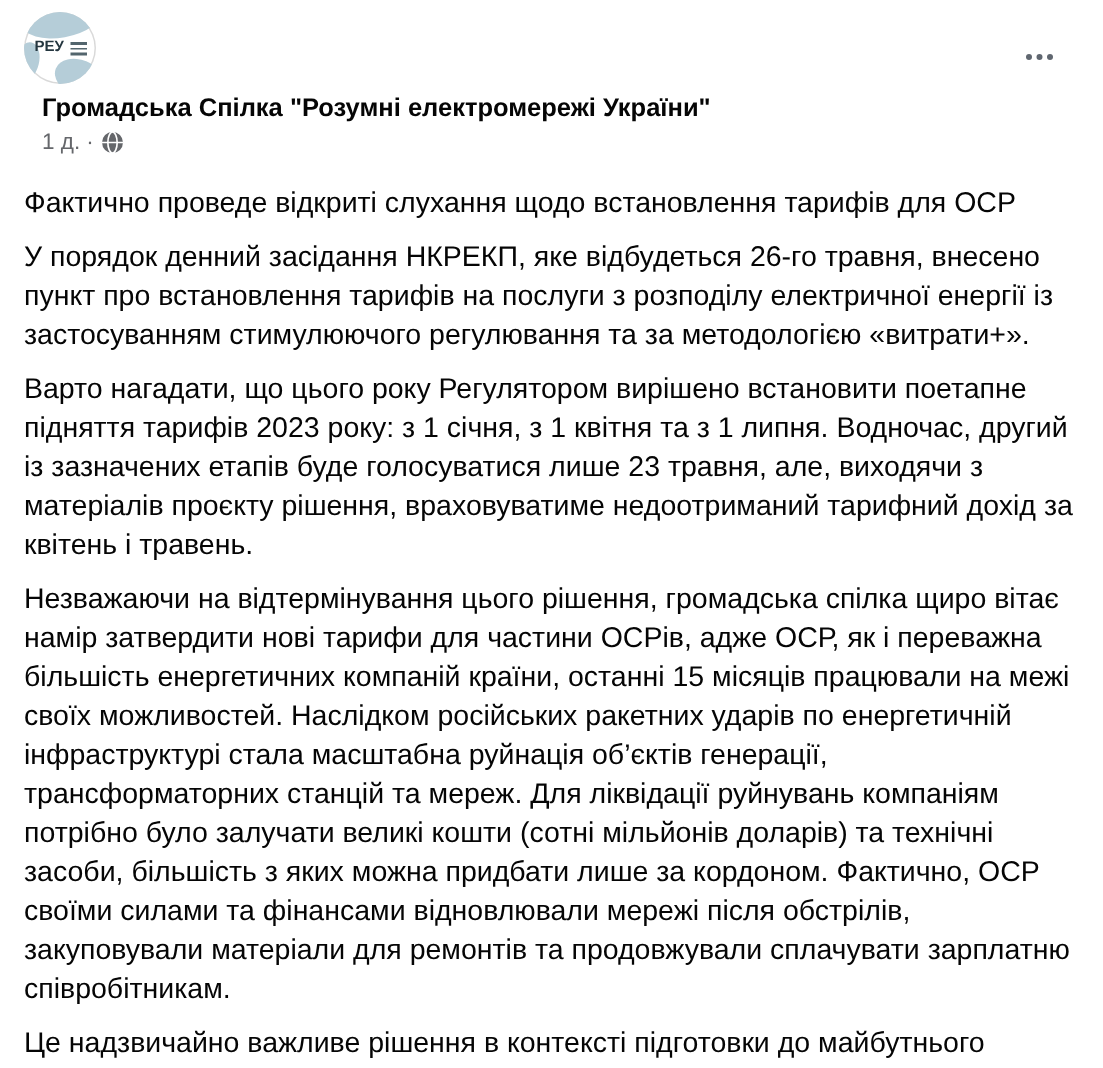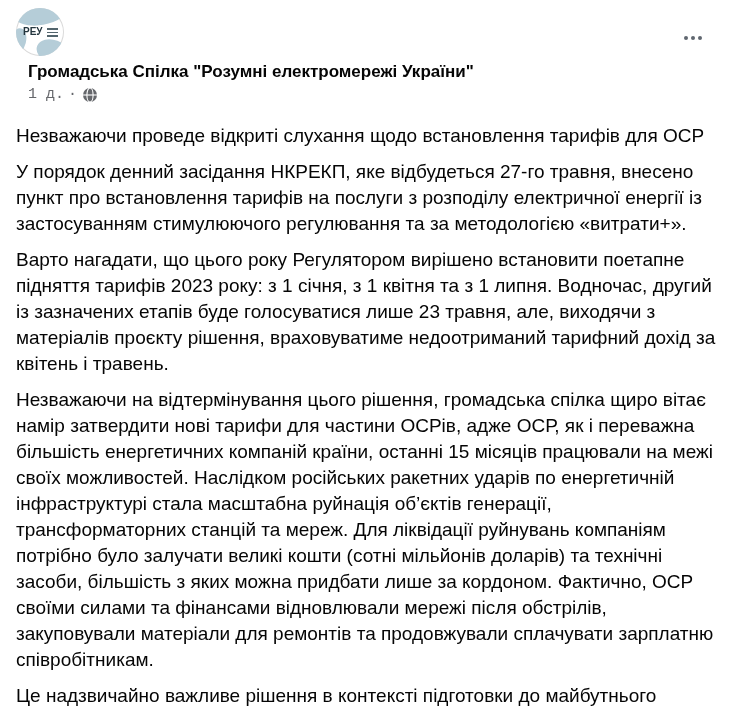--- a/index.html
+++ b/index.html
@@ -47,21 +47,21 @@
   }
   .avatar .tiny-lines i { display: block; width: 11px; height: 1.5px; background: #53656d; }
 
   .meta { margin-left: 12px; padding-top: 5px; }
   .author {
     font-size: 17px; font-weight: 700; color: #050505;
     line-height: 21px; cursor: pointer;
   }
   .subline {
     display: flex; align-items: center; gap: 4px;
-    margin-top: 4px; color: #65676b; font-size: 15px; line-height: 18px; font-family: Liberation Mono, monospace;
+    margin-top: 4px; color: #65676b; font-size: 15px; line-height: 18px;
   }
   .subline .ts { cursor: pointer; }
   .globe { display: inline-flex; margin-left: 1px; }
 
   .menu-btn {
     position: absolute; top: 12px; right: 8px;
     width: 36px; height: 36px; border-radius: 50%;
     display: flex; align-items: center; justify-content: center; gap: 3px;
     cursor: pointer;
   }
@@ -113,20 +113,20 @@
       <span style="display:flex;gap:3px;">
         <span class="dot"></span>
           <span class="dot"></span>
           <span class="dot"></span>
       </span>
     </div>
 
   </div>
 
   <div class="content">
-    <p>Незважаючи проведе відкриті слухання щодо встановлення тарифів для ОСР</p>
-    <p>У порядок денний засідання НКРЕКП, яке відбудеться 27-го травня, внесено пункт про встановлення тарифів на послуги з розподілу електричної енергії із застосуванням стимулюючого регулювання та за методологією «витрати+».</p>
+    <p>Фактично проведе відкриті слухання щодо встановлення тарифів для ОСР</p>
+    <p>У порядок денний засідання НКРЕКП, яке відбудеться 26-го травня, внесено пункт про встановлення тарифів на послуги з розподілу електричної енергії із застосуванням стимулюючого регулювання та за методологією «витрати+».</p>
     <p>Варто нагадати, що цього року Регулятором вирішено встановити поетапне підняття тарифів 2023 року: з 1 січня, з 1 квітня та з 1 липня. Водночас, другий із зазначених етапів буде голосуватися лише 23 травня, але, виходячи з матеріалів проєкту рішення, враховуватиме недоотриманий тарифний дохід за квітень і травень.</p>
     <p>Незважаючи на відтермінування цього рішення, громадська спілка щиро вітає намір затвердити нові тарифи для частини ОСРів, адже ОСР, як і переважна більшість енергетичних компаній країни, останні 15 місяців працювали на межі своїх можливостей. Наслідком російських ракетних ударів по енергетичній інфраструктурі стала масштабна руйнація об’єктів генерації, трансформаторних станцій та мереж. Для ліквідації руйнувань компаніям потрібно було залучати великі кошти (сотні мільйонів доларів) та технічні засоби, більшість з яких можна придбати лише за кордоном. Фактично, ОСР своїми силами та фінансами відновлювали мережі після обстрілів, закуповували матеріали для ремонтів та продовжували сплачувати зарплатню співробітникам.</p>
     <p>Це надзвичайно важливе рішення в контексті підготовки до майбутнього опалювального періоду. Всі розуміють, що ОЗП 2023-2024 буде складнішим, ніж минулий. Саме через руйнування енергетичної інфраструктури і необхідність відключень, що призвело до погіршення стану мереж. Перегляд тарифу дасть змогу ОСР готуватись до зими і підвищувати стійкість електромереж.</p>
   </div>
 
 </div>
 
 </body></html>

